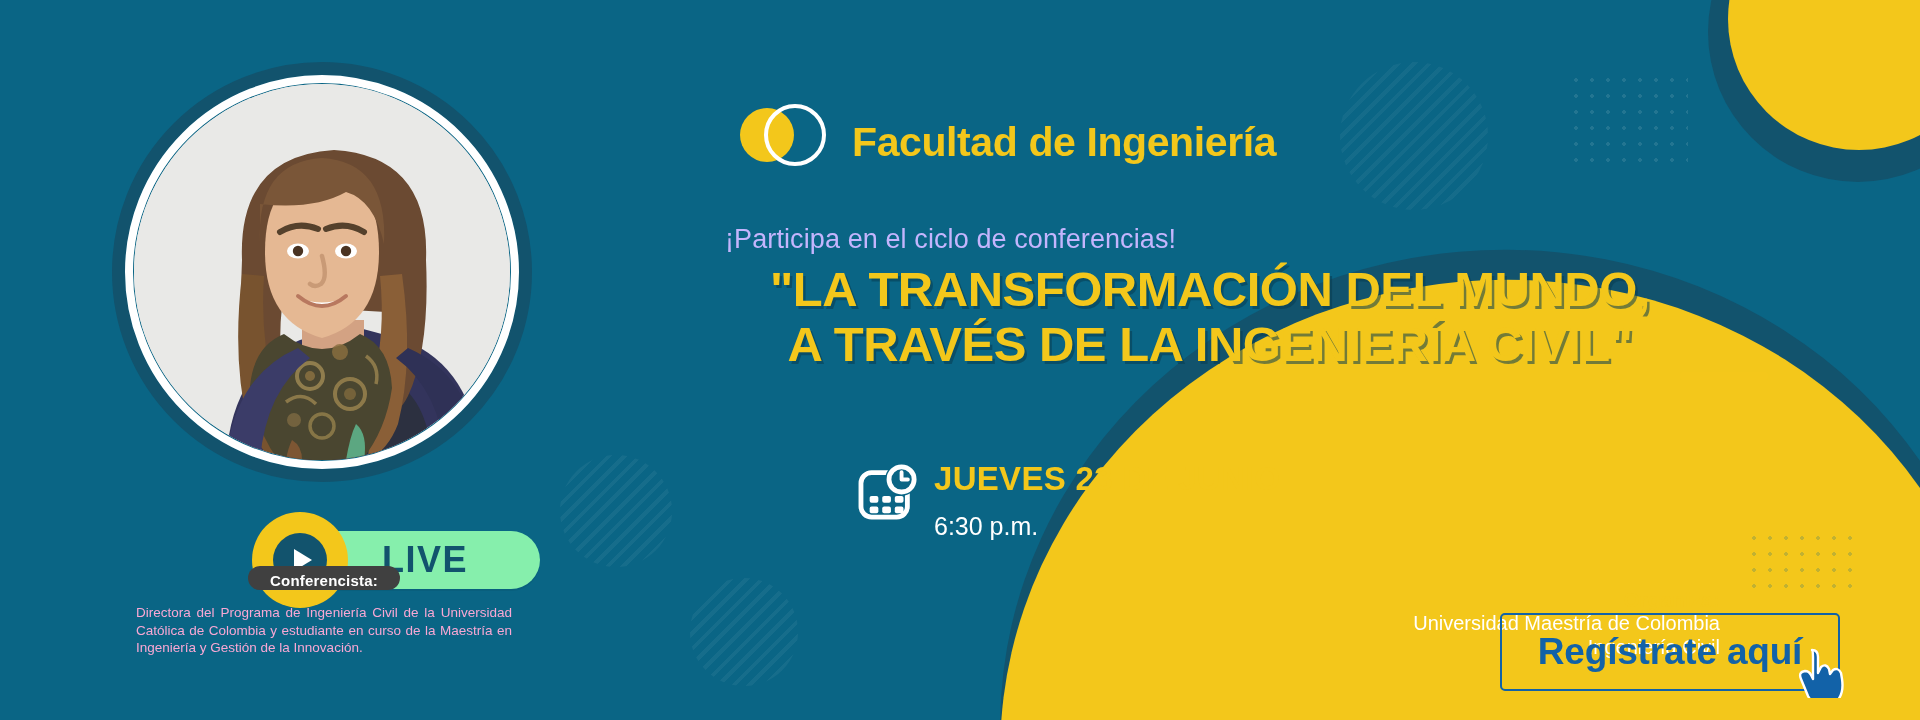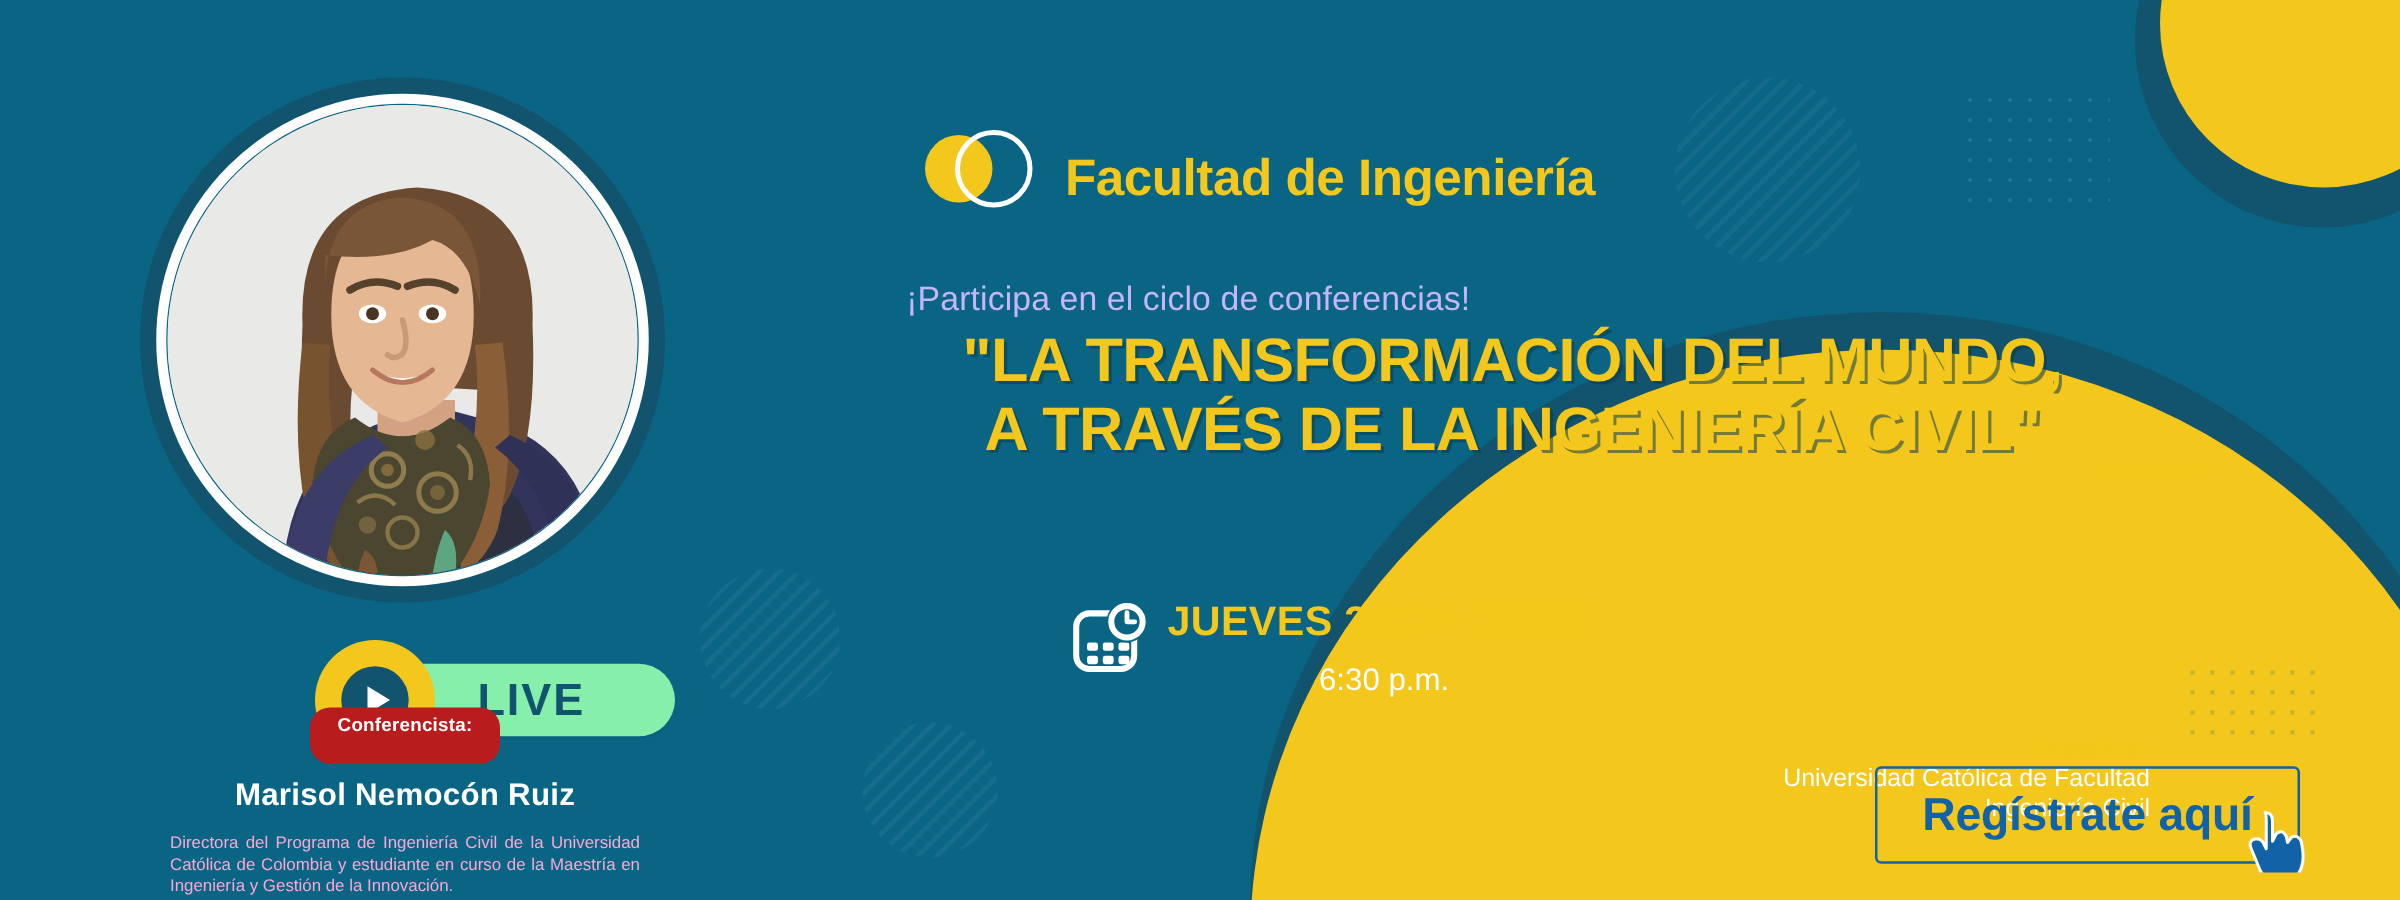--- a/index.html
+++ b/index.html
@@ -108,22 +108,22 @@
     border-bottom:11px solid transparent;
   }
   .live-text {
     margin-left:112px; color:#12536d; font-weight:bold;
     font-size:36px; letter-spacing:1.5px;
   }
 
   
   .speaker { position:absolute; left:110px; top:566px; width:428px; text-align:center; }
   .conf-pill {
-    display:inline-block; background:#b91c1c; color:#fff;
-    font-size:15px; font-weight:bold; padding:6px 22px 22px; border-radius:16px;
+    display:inline-block; background:#404040; color:#fff;
+    font-size:15px; font-weight:bold; padding:6px 22px 1px; border-radius:16px;
     letter-spacing:.2px;
   }
   .speaker-name {
     margin-top:11px; color:#fff; font-weight:bold; font-size:25px;
     letter-spacing:.2px;
   }
   .speaker-bio {
     margin-top:14px; color:#f9a8d4; font-size:13.5px; line-height:1.3;
     text-align:justify; text-align-last:left; padding:0 26px;
   }
@@ -151,21 +151,21 @@
     letter-spacing:.1px;
   }
   .headline {
     position:absolute; left:0; top:262px; width:1020px;
     color:#f3c71b; font-weight:bold; font-size:49px; line-height:1.12;
     letter-spacing:-.5px; text-align:center;
     text-shadow:2.5px 2.5px 0 rgba(8,60,80,.55);
   }
 
   
-  .date-row { position:absolute; left:158px; top:480px; display:flex; align-items:flex-start;text-align:center; }
+  .date-row { position:absolute; left:158px; top:462px; display:flex; align-items:flex-start; }
   .cal-icon { width:62px; height:58px; flex:none; margin-top:2px; }
   .date-txt { margin-left:14px; }
   .date-main {
     color:#f3c71b; font-weight:bold; font-size:33px; letter-spacing:.3px;
     line-height:1.05;
   }
   .date-time { color:#ffffff; font-size:25px; margin-top:15px; }
 
   
   .organiza { position:absolute; right:0; top:588px; text-align:right; width:560px; }
@@ -262,21 +262,20 @@
         <div class="live-play">
           <span class="tri"></span>
         </div>
       </div>
       <span class="live-text">LIVE</span>
     </div>
   </div>
 
   <div class="speaker">
     <div class="conf-pill">Conferencista:</div>
-    <div class="speaker-name">Marisol Nemocón Ruiz</div>
     <div class="speaker-bio">Directora del Programa de Ingeniería Civil de la Universidad Católica de Colombia y estudiante en curso de la Maestría en Ingeniería y Gestión de la Innovación.</div>
   </div>
 
   <div class="center">
 
     <div class="fac-logo-row">
       <div class="fac-mark">
         <span class="disc"></span>
           <span class="ring"></span>
       </div>
@@ -304,21 +303,21 @@
         <path d="M45 8.5 V16 h6.5" stroke="#ffffff" stroke-width="4" fill="none" stroke-linecap="round" stroke-linejoin="round"></path>
       </svg>
       <div class="date-txt">
         <div class="date-main">JUEVES 23 DE JUNIO</div>
         <div class="date-time">6:30 p.m.</div>
       </div>
     </div>
 
     <div class="organiza">
       <div class="org-label">Organiza:</div>
-      <div class="org-line">Universidad Católica de Facultad</div>
+      <div class="org-line">Universidad Maestría de Colombia</div>
       <div class="org-line">Ingeniería Civil</div>
     </div>
   </div>
 
   <div class="register">
     <span class="register-label">Regístrate aquí</span>
   </div>
   <svg class="cursor-hand" viewBox="0 0 48 52">
     <path d="M16 4 q6 0 6 7 v16 l3-6 q5-4 8 2 l1 5 l3-4 q5-3 8 3 l1 6 q2 13 -4 21 q-5 6 -16 5 q-10-1 -14-9 L5 33 q-3-7 4-8 q4 0 6 4 l2 4 V11 q0-7 -1-7 z" fill="#1262a8" stroke="#ffffff" stroke-width="2.4" stroke-linejoin="round"></path>
   </svg>

